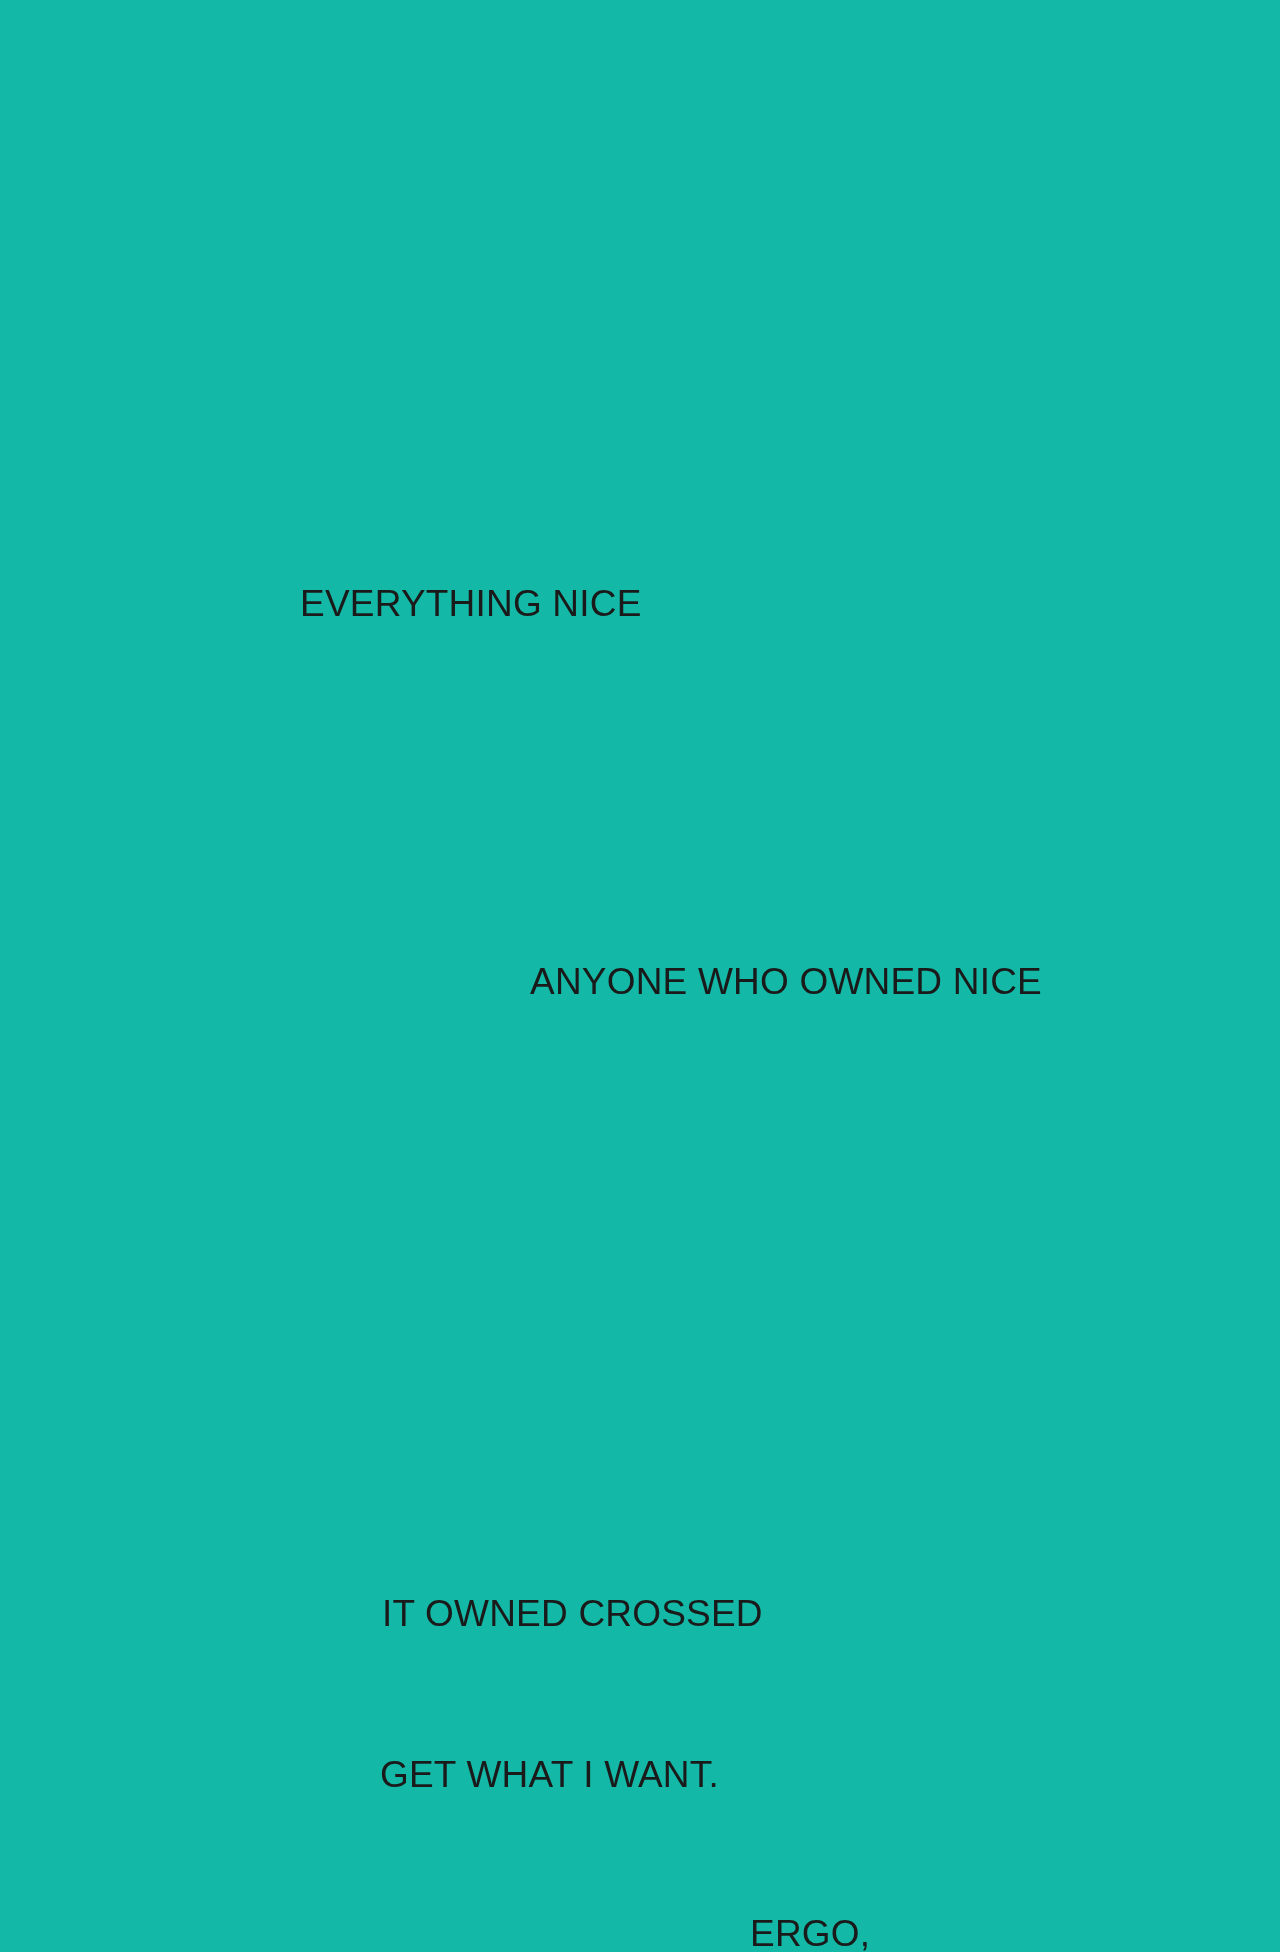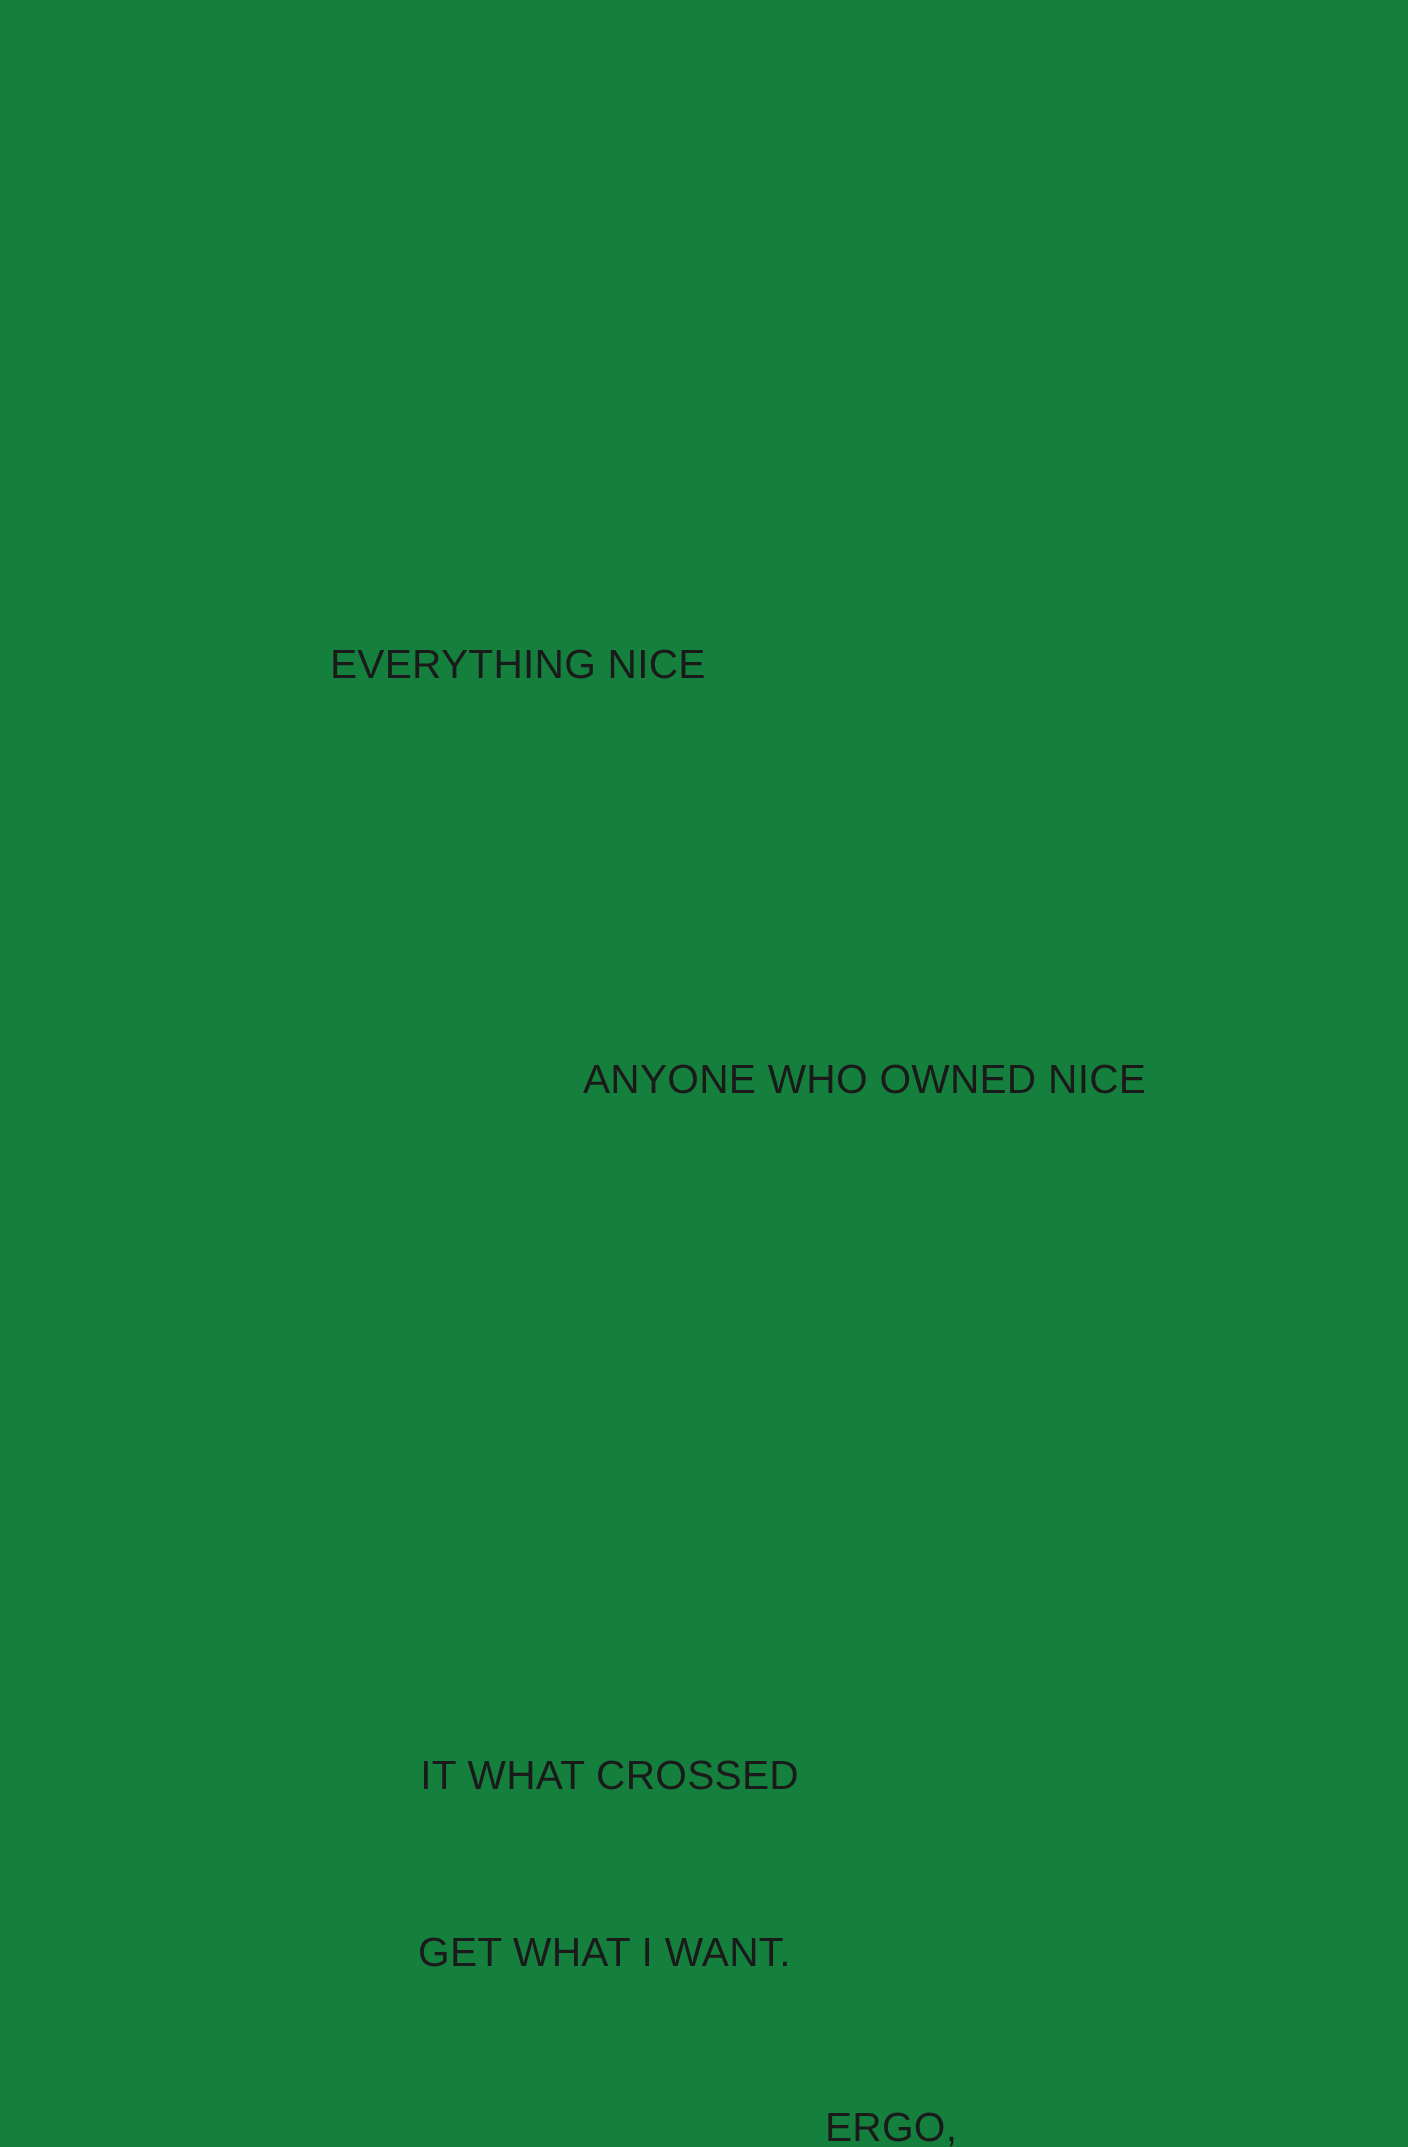--- a/index.html
+++ b/index.html
@@ -4,21 +4,21 @@
 <style>
   html, body {
     margin: 0;
     padding: 0;
     background: #ffffff;
   }
   .page {
     position: relative;
     width: 1280px;
     height: 1952px;
-    background: #15803d;
+    background: #14b8a6;
     overflow: hidden;
     font-family: "Liberation Sans", sans-serif;
     color: #1a1a1a;
   }
   .block {
     position: absolute;
     font-size: 37px;
     line-height: 1.45;
     letter-spacing: 0.2px;
     color: #1a1a1a;
@@ -61,21 +61,21 @@
 
   <div class="block b1">
     <span class="line line-1">EVERYTHING NICE</span>
   </div>
 
   <div class="block b2">
     <span class="line line-1">ANYONE WHO OWNED NICE</span>
   </div>
 
   <div class="block b3">
-    <span class="line line-1">IT WHAT CROSSED</span>
+    <span class="line line-1">IT OWNED CROSSED</span>
     <span class="line line-3">GET WHAT I WANT.</span>
   </div>
 
   <div class="block b4">
     <span class="line line-1">ERGO,</span>
     
     
   </div>
 
 </div>

